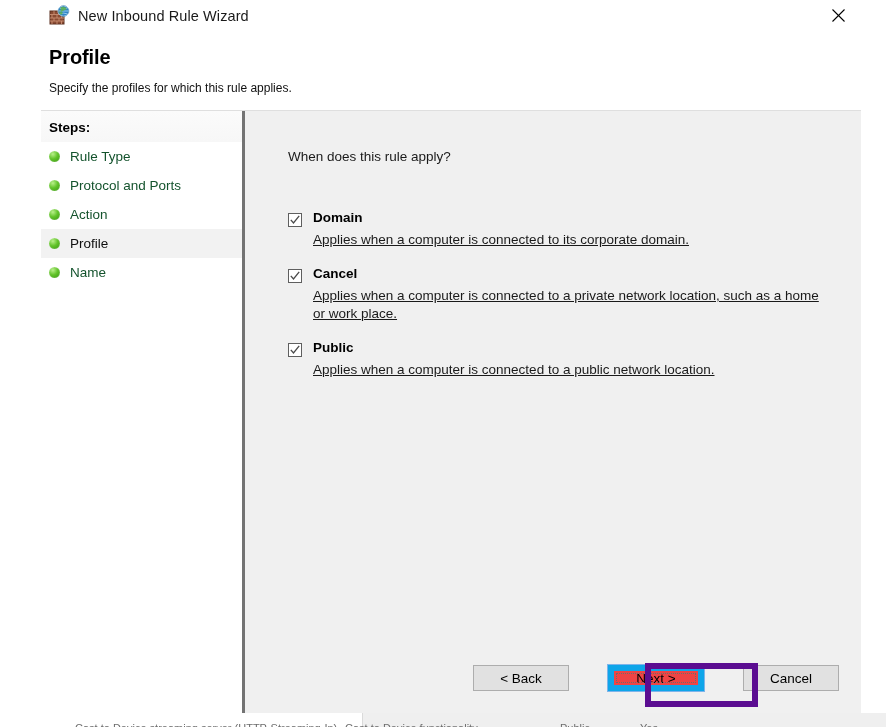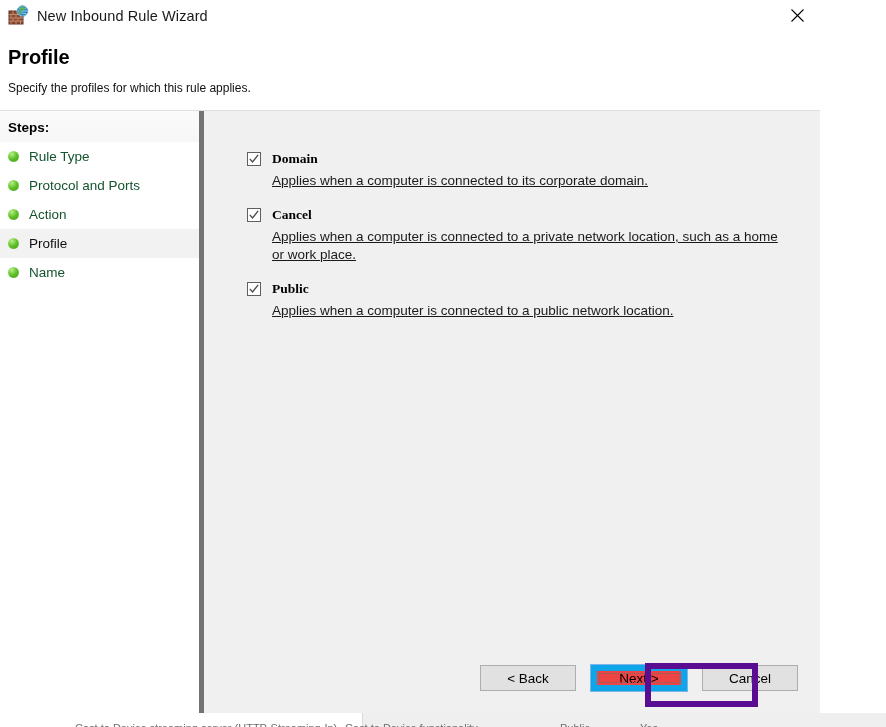--- a/index.html
+++ b/index.html
@@ -18,20 +18,21 @@
   .wizard-window {
     position: absolute;
     left: 0;
     top: 0;
     width: 820px;
     height: 713px;
     background: #ffffff;
     display: flex;
     flex-direction: column;
     overflow: hidden;
+    padding-left: 41px;
   }
 
   
   .titlebar {
     position: relative;
     height: 32px;
     flex: 0 0 32px;
     background: #ffffff;
     display: flex;
     align-items: center;
@@ -91,21 +92,21 @@
     flex: 1 1 auto;
     display: flex;
     min-height: 0;
   }
 
   
   .sidebar {
     flex: 0 0 204px;
     width: 204px;
     background: #ffffff;
-    border-right: 5px solid #737373;
+    border-right: 3px solid #737373;
     box-sizing: border-box;
     padding-top: 0;
     position: relative;
   }
   .steps-header {
     font-size: 13.5px;
     font-weight: bold;
     color: #000000;
     padding: 9px 0 7px 8px;
     background: linear-gradient(to bottom, #fbfbfb 0%, #f7f7f7 100%);
@@ -159,23 +160,22 @@
   .question-text {
     font-size: 13.5px;
     color: #1a1a1a;
     margin-bottom: 44px;
   }
 
   .profile-group { }
 
   .profile-row {
     display: flex;
-    align-items: flex-start;
+    align-items: flex-end;
     margin-bottom: 2px;
-    font-family: Liberation Serif, serif;
   }
   .checkbox {
     flex: 0 0 14px;
     width: 14px;
     height: 14px;
     margin-top: 3px;
     margin-right: 11px;
     background: #ffffff;
     border: 1px solid #5f5f5f;
     box-sizing: border-box;
@@ -206,20 +206,21 @@
   
   .button-bar {
     flex: 0 0 62px;
     display: flex;
     align-items: center;
     justify-content: flex-end;
     padding-right: 22px;
     padding-bottom: 8px;
     box-sizing: border-box;
     position: relative;
+    gap: 24px;
   }
   .wiz-button {
     width: 96px;
     height: 26px;
     background: #e1e1e1;
     border: 1px solid #adadad;
     box-sizing: border-box;
     font-family: "Liberation Sans", sans-serif;
     font-size: 13.5px;
     color: #000000;
@@ -369,20 +370,21 @@
       <div class="step-item">
         <span class="step-bullet"></span>
         <span class="step-label">Name</span>
       </div>
     </div>
 
     <div class="main-panel">
 
       <div class="main-content">
 
+        <div class="question-text">When does this rule apply?</div>
 
         <div class="profile-group">
 
           <div class="profile-row">
             <span class="checkbox">
               <svg width="10" height="10" viewBox="0 0 10 10">
                 <polyline points="0.8,4.8 3.5,8 9.2,0.8" fill="none" stroke="#4a4a4a" stroke-width="1.3"></polyline>
               </svg>
             </span>
             <span class="profile-name">Domain</span>

